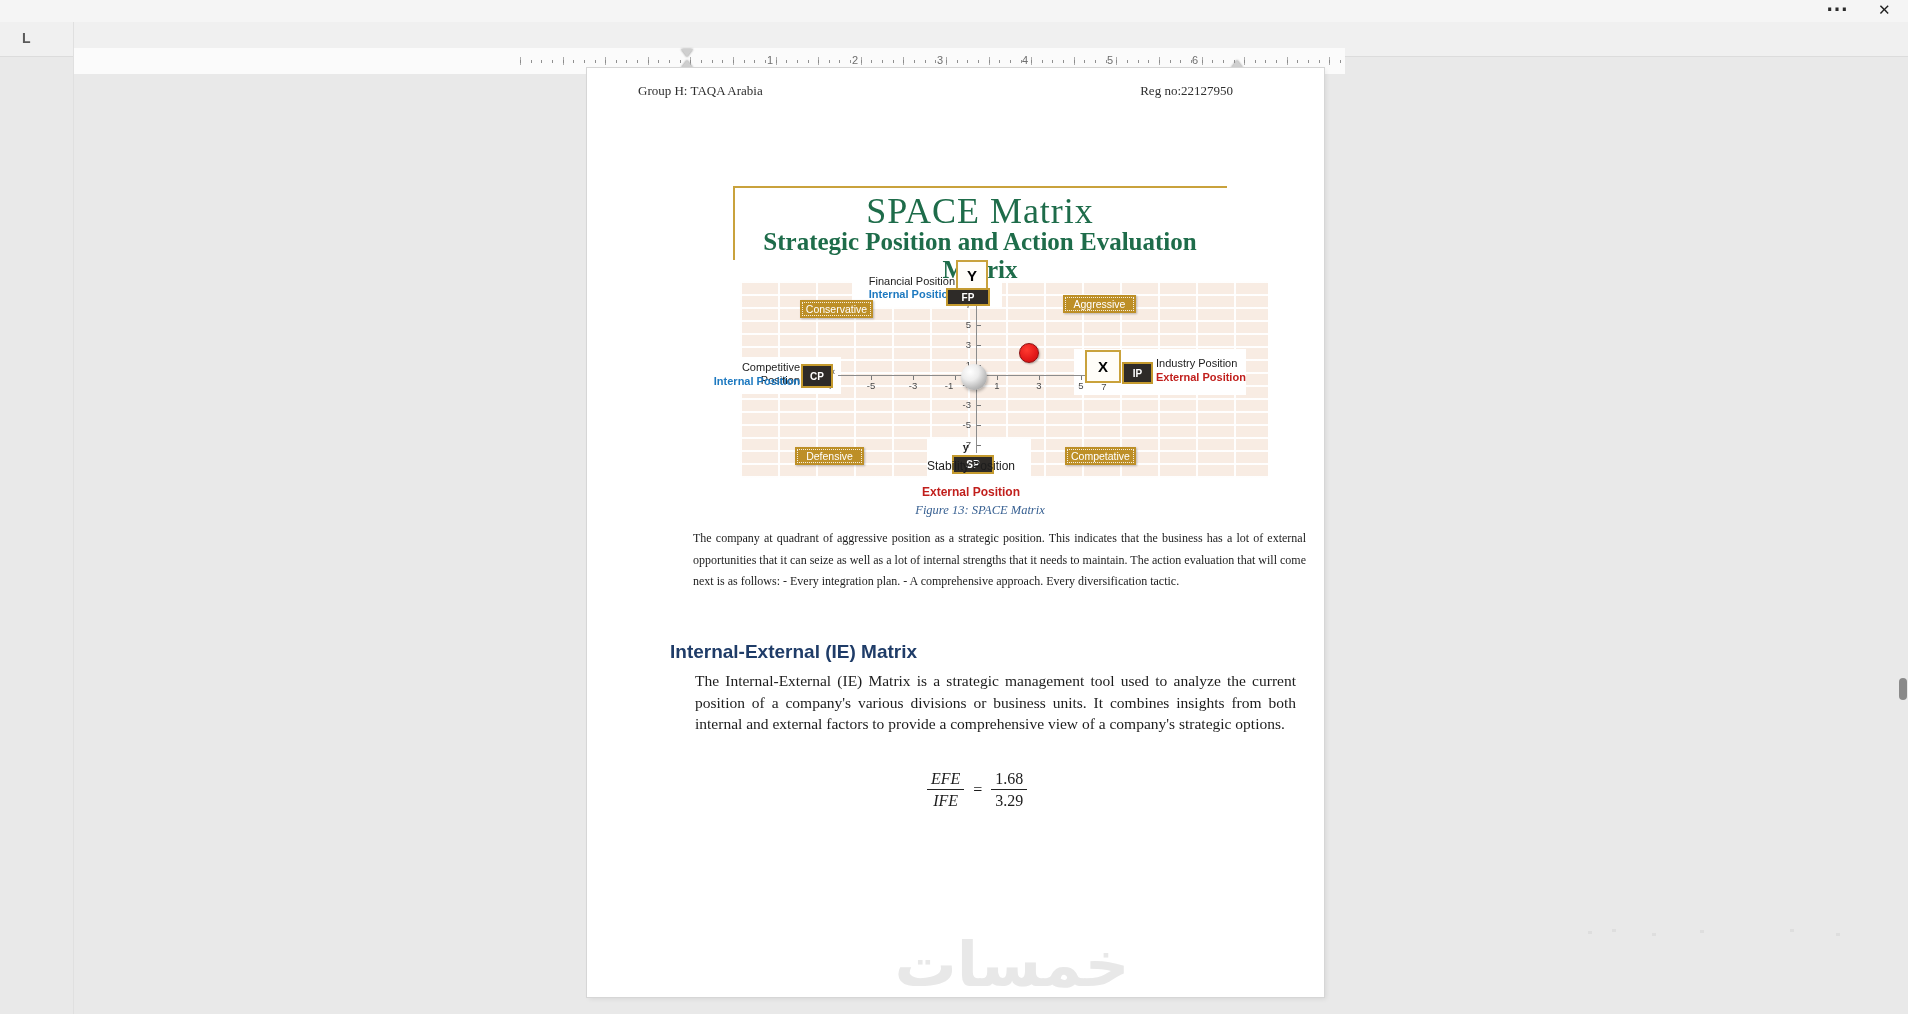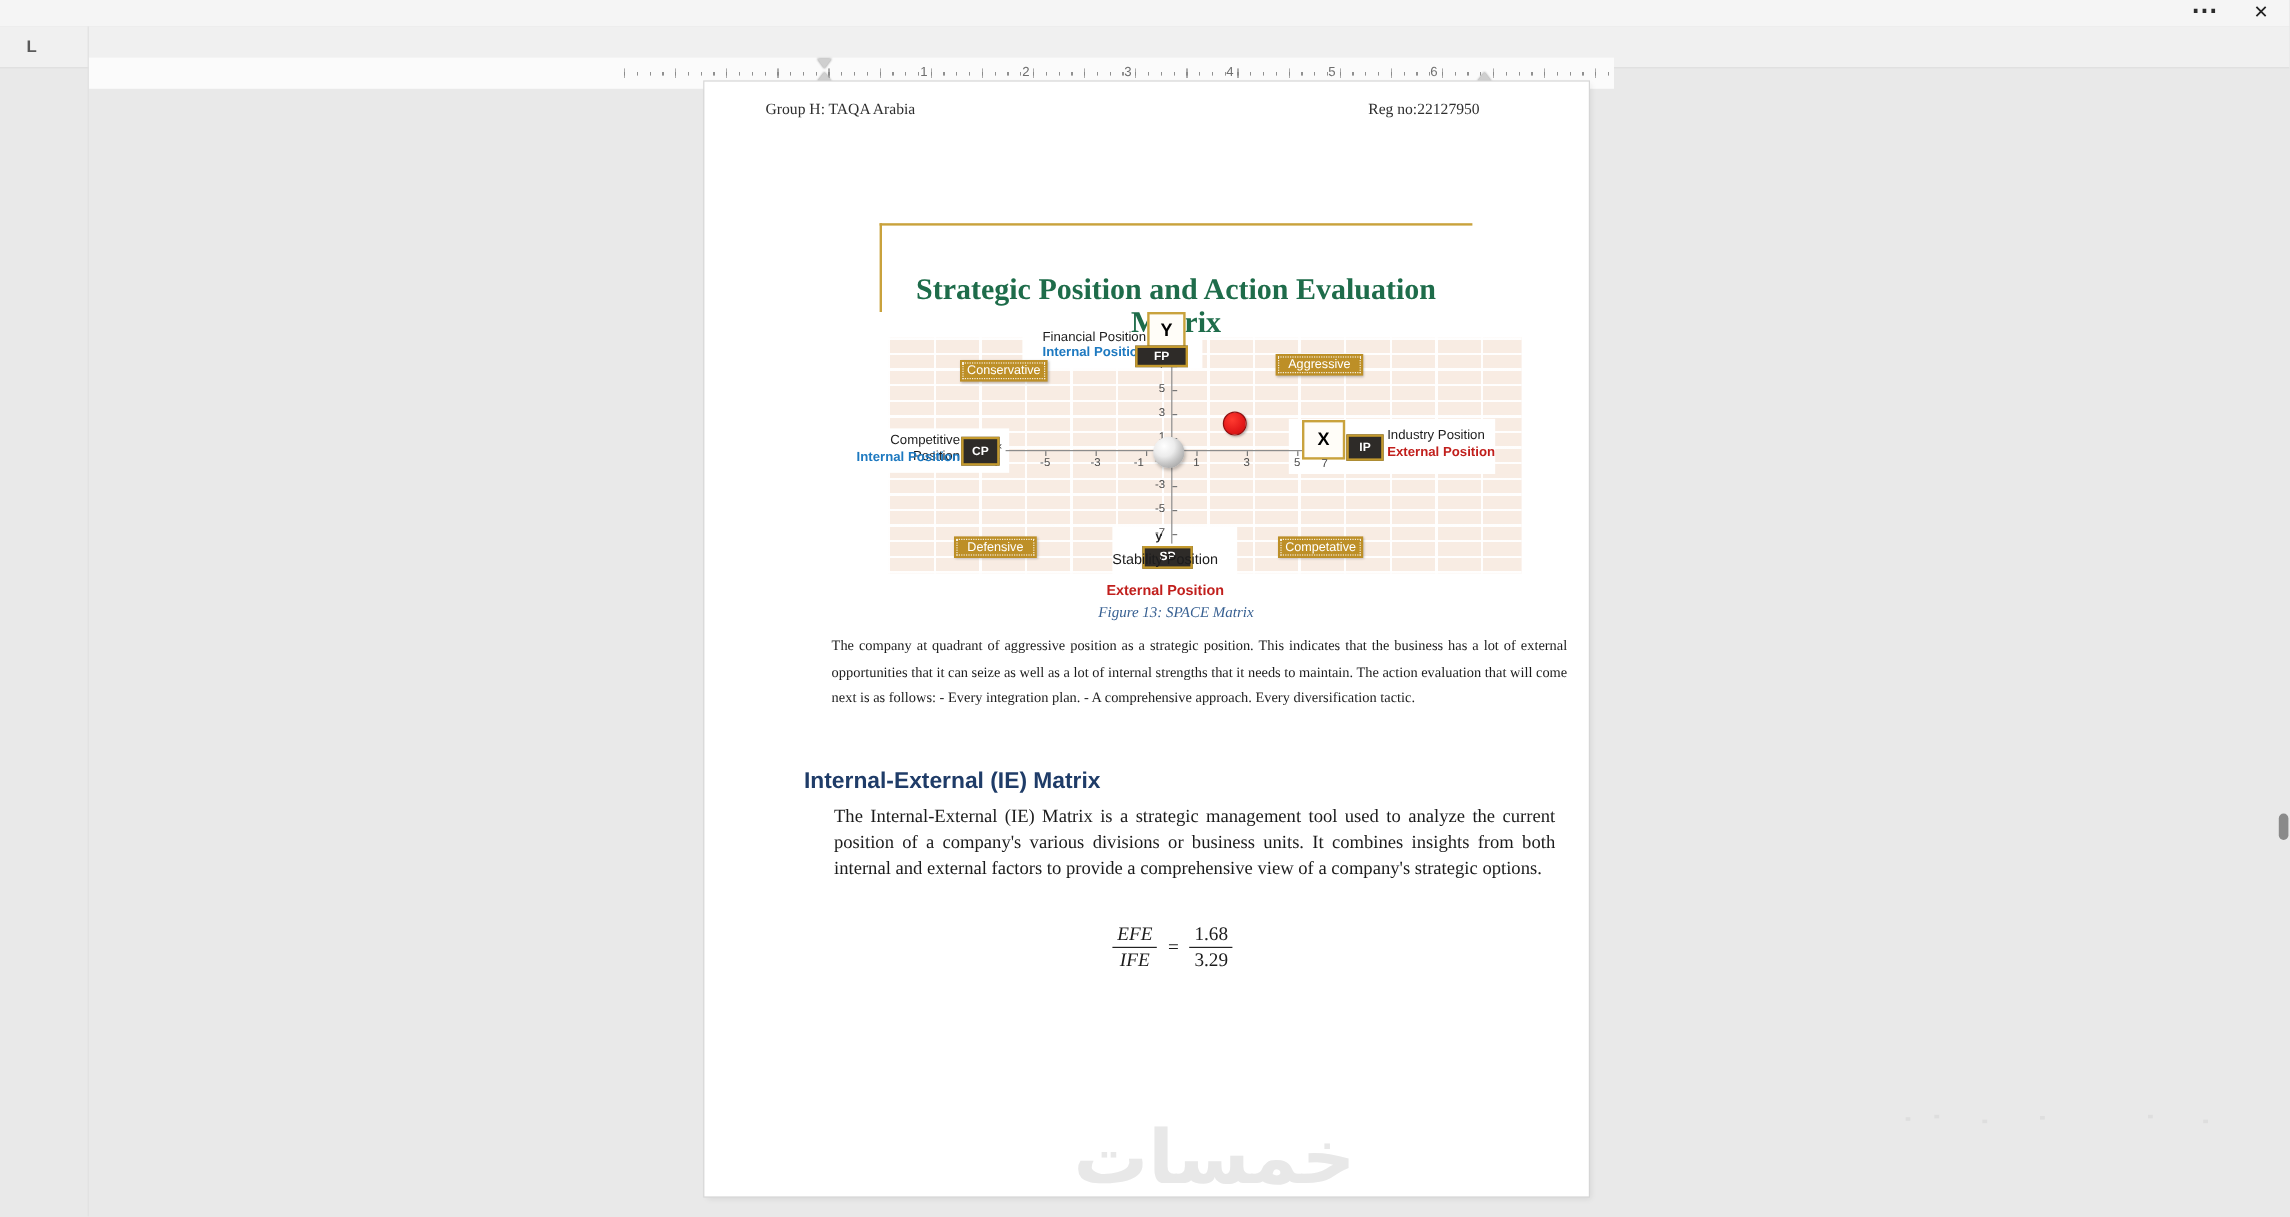--- a/index.html
+++ b/index.html
@@ -113,20 +113,21 @@
     </div>
   </div>
   <div class="vdiv"></div>
 
   <div class="page">
     <span class="hdr hdr-left">Group H: TAQA Arabia</span>
     <span class="hdr hdr-right">Reg no:22127950</span>
 
     <div class="gold-top"></div>
     <div class="gold-left"></div>
+    <div class="fig-title">SPACE Matrix</div>
     <div class="fig-subtitle">Strategic Position and Action Evaluation Matrix</div>
 
     <div class="plot"></div>
     <div class="patch" style="left:265px;top:213px;width:150px;height:26px"></div>
     <div class="patch" style="left:153px;top:289px;width:101px;height:37px"></div>
     <div class="patch" style="left:487px;top:281px;width:172px;height:46px"></div>
     <div class="patch" style="left:340px;top:371px;width:104px;height:40px"></div>
 
     <div class="yaxis"></div>
     <div class="xaxis"></div>

